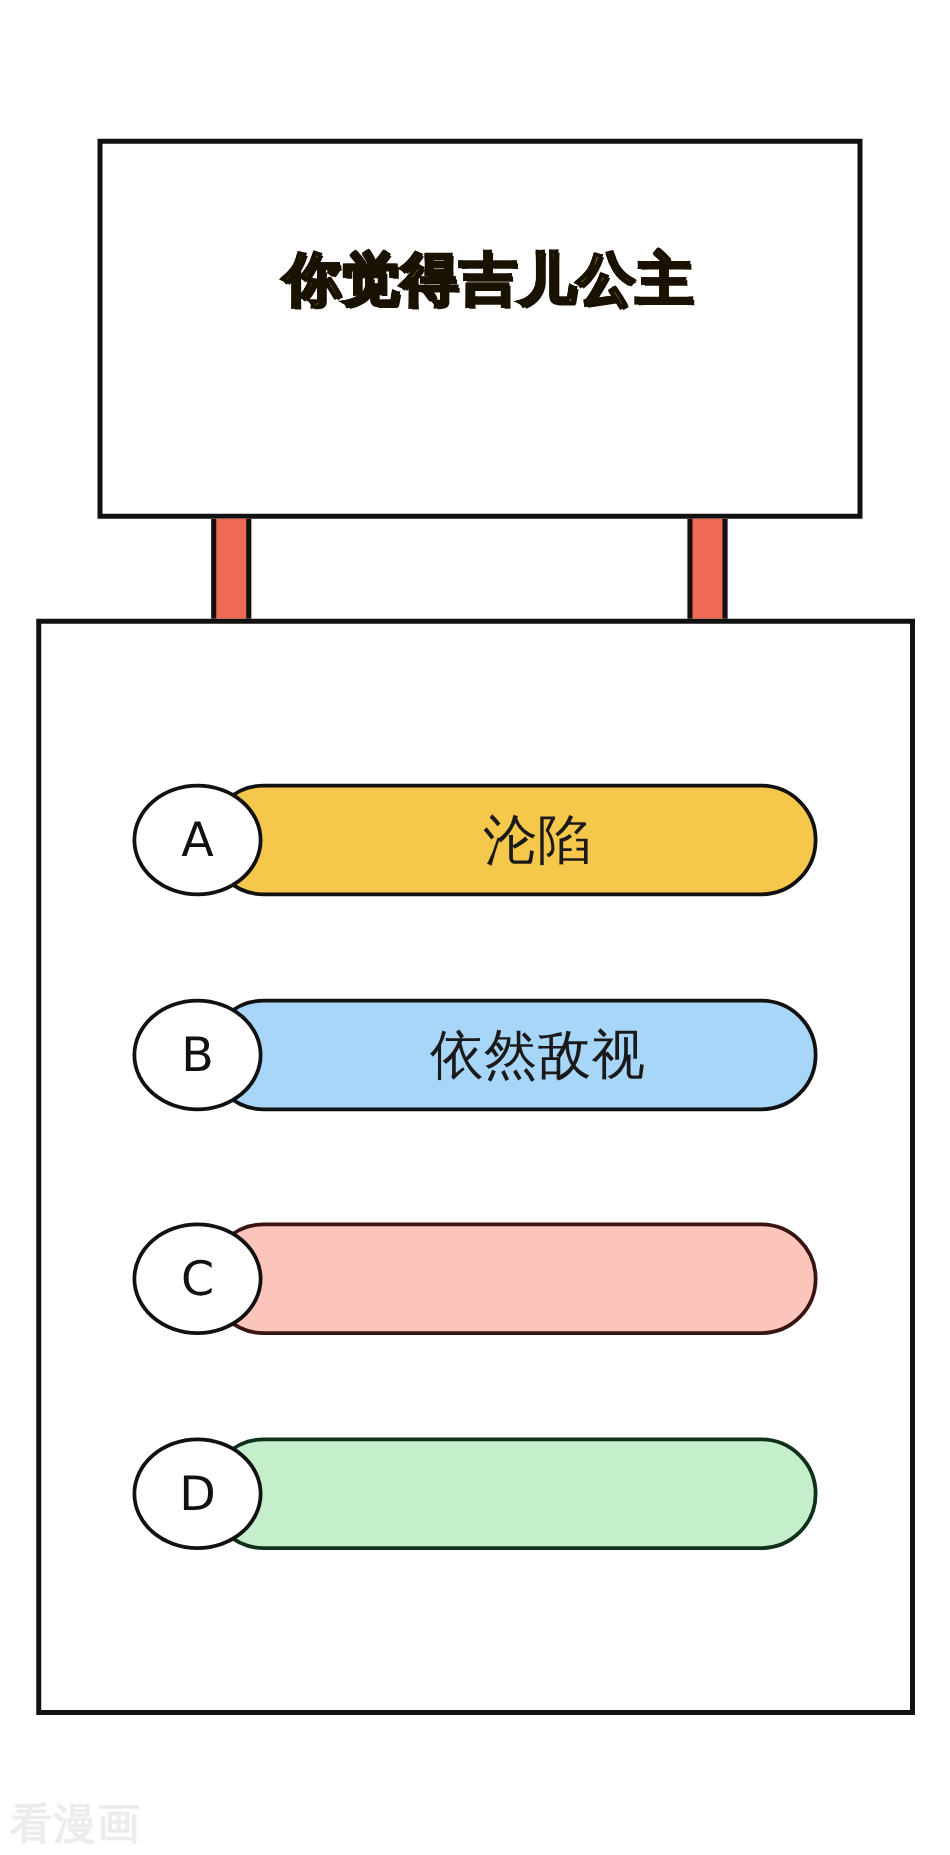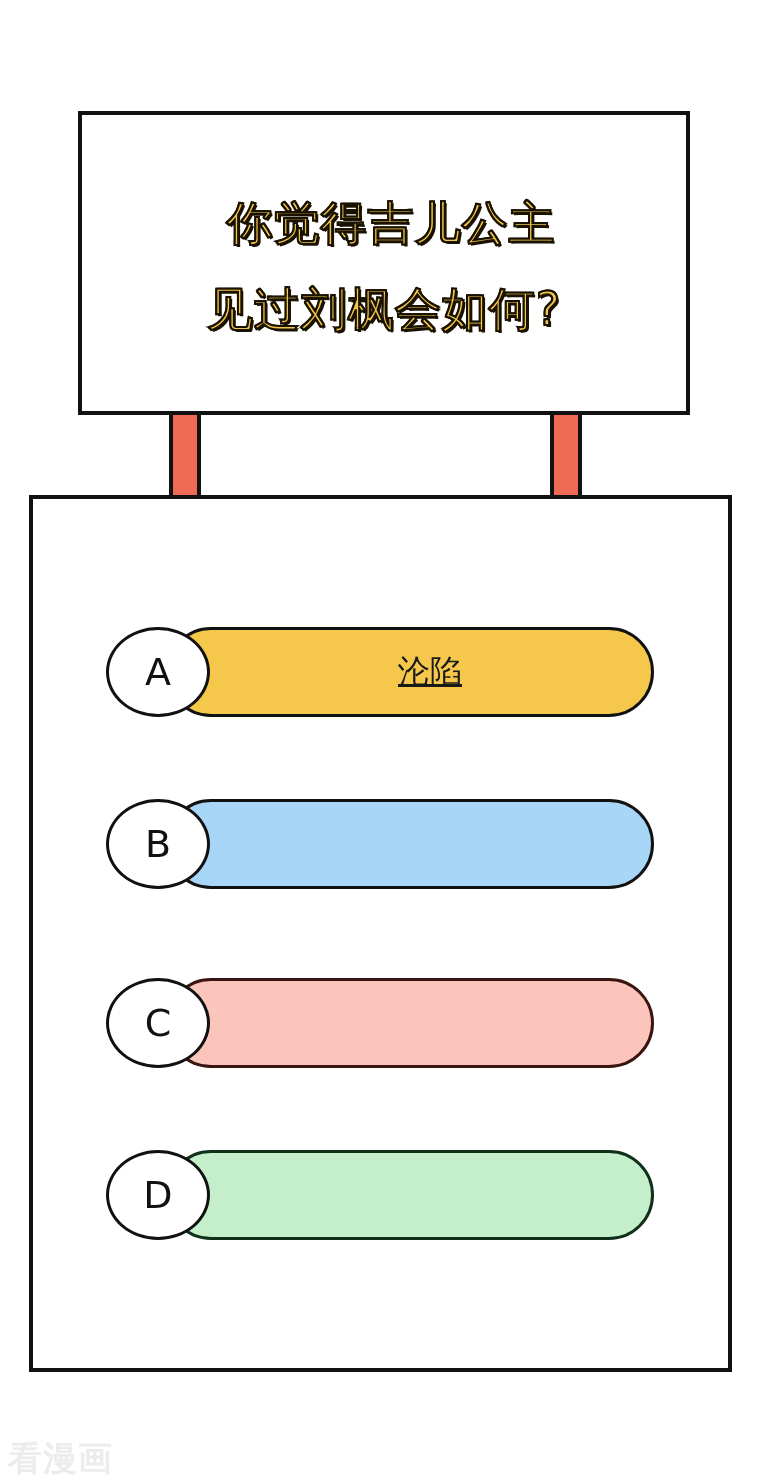--- a/index.html
+++ b/index.html
@@ -1,67 +1,67 @@
 <!DOCTYPE html>
 <html><head>
 <meta charset="utf-8">
 <style>
   html, body { margin:0; padding:0; background:#ffffff; }
   body { width:760px; height:1484px; position:relative; overflow:hidden;
          font-family:"DejaVu Sans", sans-serif; }
   .sign-top { position:absolute; left:78px; top:111px; width:612px; height:304px;
               border:4px solid #111; background:#fff; box-sizing:border-box; }
   .title-line { position:absolute; left:0; width:100%; text-align:center;
-                font-weight:normal; font-size:46px; color:#f5c84b; letter-spacing:1px;
+                font-weight:bold; font-size:46px; color:#f5c84b; letter-spacing:1px;
                 -webkit-text-stroke:2px #1a1200;
                 text-shadow: 2px 2px 0 #1a1200, -1px -1px 0 #1a1200, 1px -1px 0 #1a1200, -1px 1px 0 #1a1200; }
   .title-line.l1 { top:78px; padding-left:14px; box-sizing:border-box; }
   .title-line.l2 { top:164px; }
   .post { position:absolute; top:415px; width:32px; height:86px; background:#ef6a55;
           border-left:4px solid #111; border-right:4px solid #111; box-sizing:border-box; }
   .post.left { left:169px; }
   .post.right { left:550px; }
   .board { position:absolute; left:29px; top:495px; width:703px; height:877px;
            border:4px solid #111; background:#fff; box-sizing:border-box; }
   .option { position:absolute; left:106px; width:548px; height:90px; }
   .pill { position:absolute; left:60px; top:0; right:0; height:100%;
           border:3px solid #111; border-radius:45px; box-sizing:border-box; }
   .circle { position:absolute; left:0; top:0; width:104px; height:90px; border-radius:50%;
             background:#fff; border:3px solid #111; box-sizing:border-box;
             display:flex; align-items:center; justify-content:center;
             font-size:38px; color:#111; }
   .opt-text { position:absolute; left:120px; right:20px; top:0; height:100%;
               display:flex; align-items:center; justify-content:center;
-              font-size:32px; color:#1a1a1a;text-decoration:underline; }
+              font-size:43px; color:#1a1a1a; }
   .option.d .opt-text { justify-content:flex-start; left:150px; }
   .watermark { position:absolute; left:8px; top:1436px; font-size:34px; font-weight:bold;
                color:#ececec; letter-spacing:1px; }
 </style>
 </head>
 <body>
 
 <div class="sign-top">
   <div class="title-line l1">你觉得吉儿公主</div>
-  <div class="title-line l2">见过刘枫会如何?</div>
 </div>
 
 <div class="post left"></div>
 <div class="post right"></div>
 
 <div class="board"></div>
 
 <div class="option a" style="top:627px;">
   <div class="pill" style="background:#f5c84b;"></div>
   <div class="circle">A</div>
   <div class="opt-text">沦陷</div>
 </div>
 
 <div class="option b" style="top:799px;">
   <div class="pill" style="background:#a7d6f8;"></div>
   <div class="circle">B</div>
+  <div class="opt-text">依然敌视</div>
 </div>
 
 <div class="option c" style="top:978px;">
   <div class="pill" style="background:#fcc5bb; border-color:#3a1410;"></div>
   <div class="circle">C</div>
 </div>
 
 <div class="option d" style="top:1150px;">
   <div class="pill" style="background:#c4efca; border-color:#10301a;"></div>
   <div class="circle">D</div>

